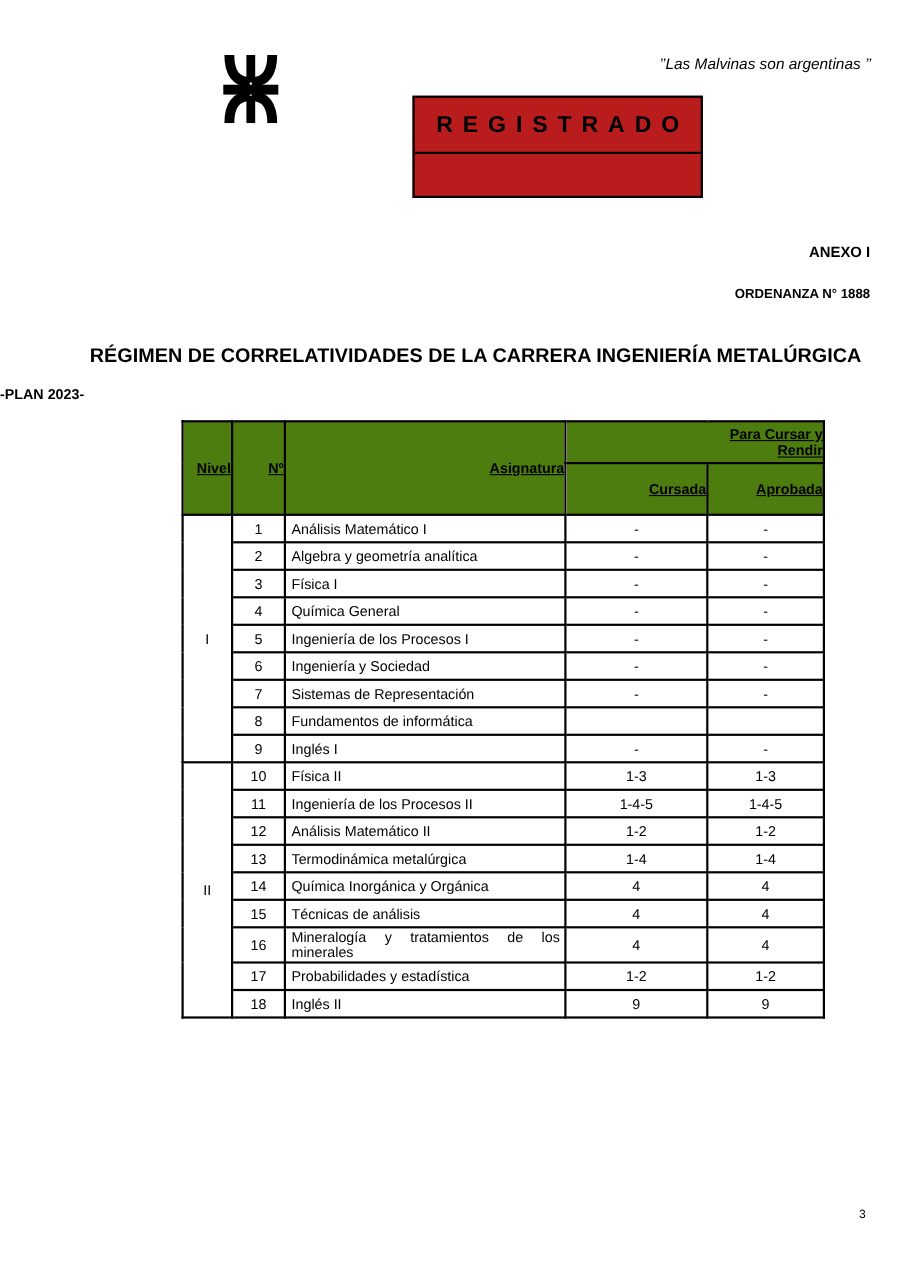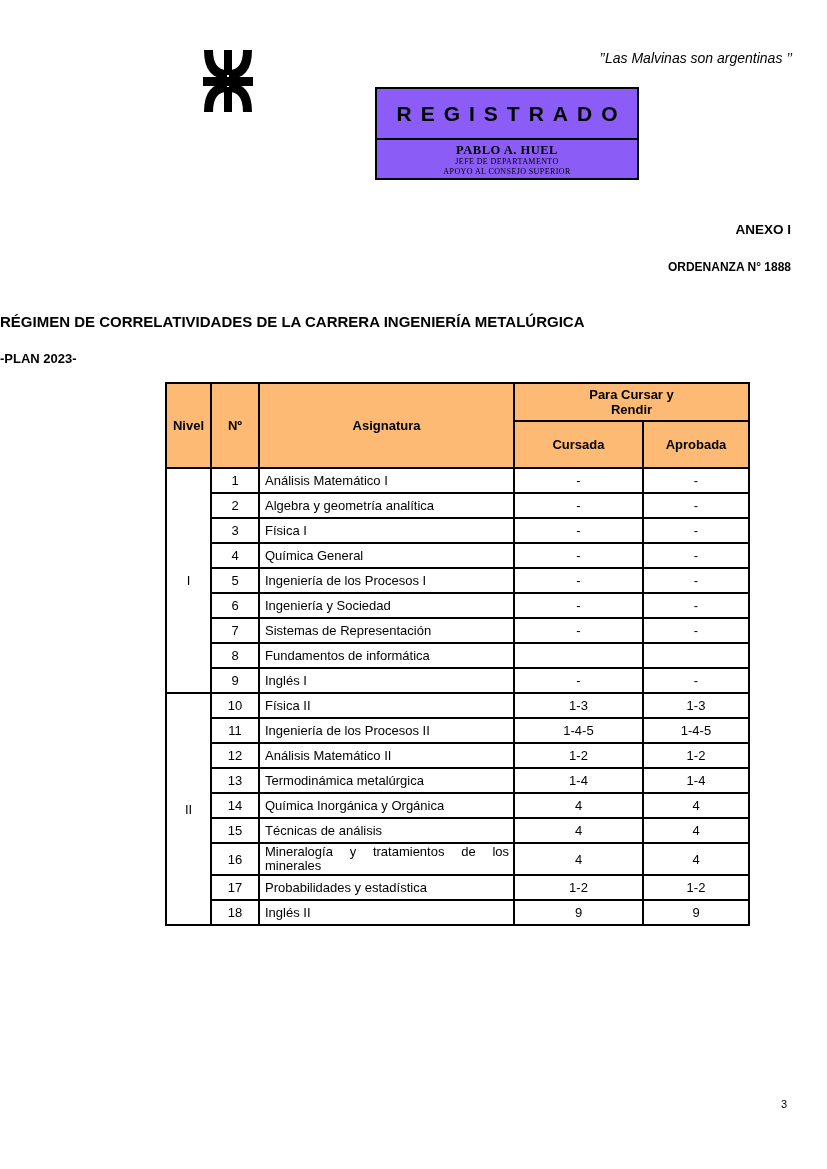--- a/index.html
+++ b/index.html
@@ -17,54 +17,54 @@
     font-family: "Liberation Serif", serif; font-size: 15px; line-height: 19px;
   }
   .quote {
     right: 35px; top: 50px; text-align: right;
     font-family: Liberation Sans, sans-serif; font-style: italic; font-size: 14px;
   }
 
   
   .stamp {
     left: 375px; top: 87px; width: 264px; height: 93px;
-    border: 2px solid #000; background: #8b5cf6;
+    border: 2px solid #000; background: #b91c1c;
     display: flex; flex-direction: column;
   }
   .stamp-top {
     flex: 0 0 51px; display: flex; align-items: center; justify-content: center;
     border-bottom: 2px solid #000;
   }
   .stamp-title {
     font-size: 21px; font-weight: bold; letter-spacing: 9px;
     padding-left: 9px; white-space: nowrap;
   }
   .stamp-bottom {
     flex: 1; text-align: center; font-family: "Liberation Serif", serif; padding-top: 3px;
   }
   .stamp-name { font-size: 12.5px; font-weight: bold; letter-spacing: 0.5px; line-height: 14px; }
   .stamp-role { font-size: 8px; letter-spacing: 0.4px; line-height: 9.5px; }
 
   
   .anexo     { right: 36px; top: 222px; font-size: 13.5px; font-weight: bold; }
   .ordenanza { right: 36px; top: 260px; font-size: 12px; font-weight: bold; }
-  .doc-title { left: 0; top: 313px; width: 783px; text-align: left; font-size: 15px; font-weight: bold; }
+  .doc-title { left: 0; top: 313px; width: 783px; text-align: right; font-size: 18px; font-weight: bold; }
   .doc-plan  { left: 0; top: 351px; width: 827px; text-align: left; font-size: 13px; font-weight: bold; }
 
   
   .tbl-wrap { left: 165px; top: 382px; }
   table { border-collapse: collapse; table-layout: fixed; width: 583px; }
   th, td { border: 2px solid #000; font-size: 13px; overflow: hidden; }
   col.c-nivel { width: 45px; }
   col.c-num   { width: 48px; }
   col.c-asig  { width: 255px; }
   col.c-curs  { width: 129px; }
   col.c-aprob { width: 106px; }
   thead th {
-    background: #fdba74; font-weight: bold; text-align: center; vertical-align: middle;
+    background: #4d7c0f; font-weight: bold; text-align: right; vertical-align: middle; text-decoration: underline;
   }
   tr.h1 th { height: 38px; }
   tr.h2 th { height: 47px; }
   th.group { white-space: pre-line; line-height: 15px; }
   tbody td { height: 25px; vertical-align: middle; background: #fff; }
   td.nivel { text-align: center; vertical-align: middle; }
   td.num   { text-align: center; }
   td.asig  { text-align: left; padding: 1px 4px 1px 5px; text-align: justify; line-height: 14px; border-radius: 12px; }
   td.val   { text-align: center; }
 
@@ -90,25 +90,20 @@
 </div>
 
 <div class="abs letterhead">
 </div>
 
 <div class="abs quote">’’Las Malvinas son argentinas ’’</div>
 
 <div class="abs stamp">
   <div class="stamp-top">
     <span class="stamp-title">REGISTRADO</span>
-  </div>
-  <div class="stamp-bottom">
-    <div class="stamp-name">PABLO A. HUEL</div>
-    <div class="stamp-role">JEFE DE DEPARTAMENTO</div>
-    <div class="stamp-role">APOYO AL CONSEJO SUPERIOR</div>
   </div>
 </div>
 
 <div class="abs anexo">ANEXO I</div>
 <div class="abs ordenanza">ORDENANZA N° 1888</div>
 <div class="abs doc-title">RÉGIMEN DE CORRELATIVIDADES DE LA CARRERA INGENIERÍA METALÚRGICA</div>
 <div class="abs doc-plan">-PLAN 2023-</div>
 
 <div class="abs tbl-wrap">
   <table>

